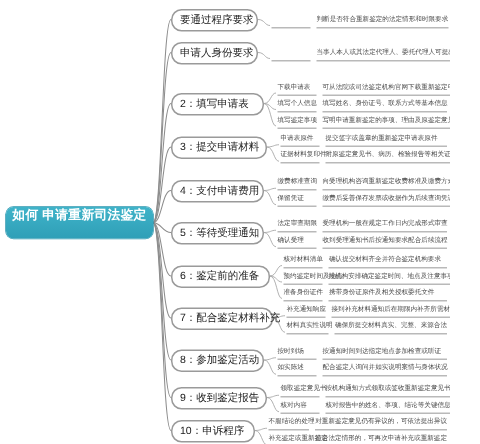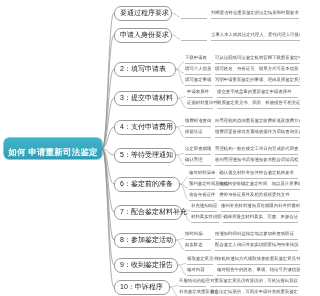--- a/index.html
+++ b/index.html
@@ -15,21 +15,21 @@
 
   .root{
     position:absolute;
     left:4px; top:138px;
     width:98px; height:21px;
     background:linear-gradient(180deg,#3fb3c9 0%,#2f9fb7 100%);
     border-radius:5px;
     color:#ffffff;
     font-size:8.5px;
     font-weight:bold;
-    display:flex;align-items:flex-end;justify-content:center;
+    display:flex;align-items:flex-start;justify-content:center;
     letter-spacing:.2px;
     white-space:nowrap;
     box-shadow:0 0 0 .5px #2b95ad;
   }
 
   .branch{
     position:absolute;
     height:15px;
     border:1px solid #9a9a9a;
     border-radius:7px;

